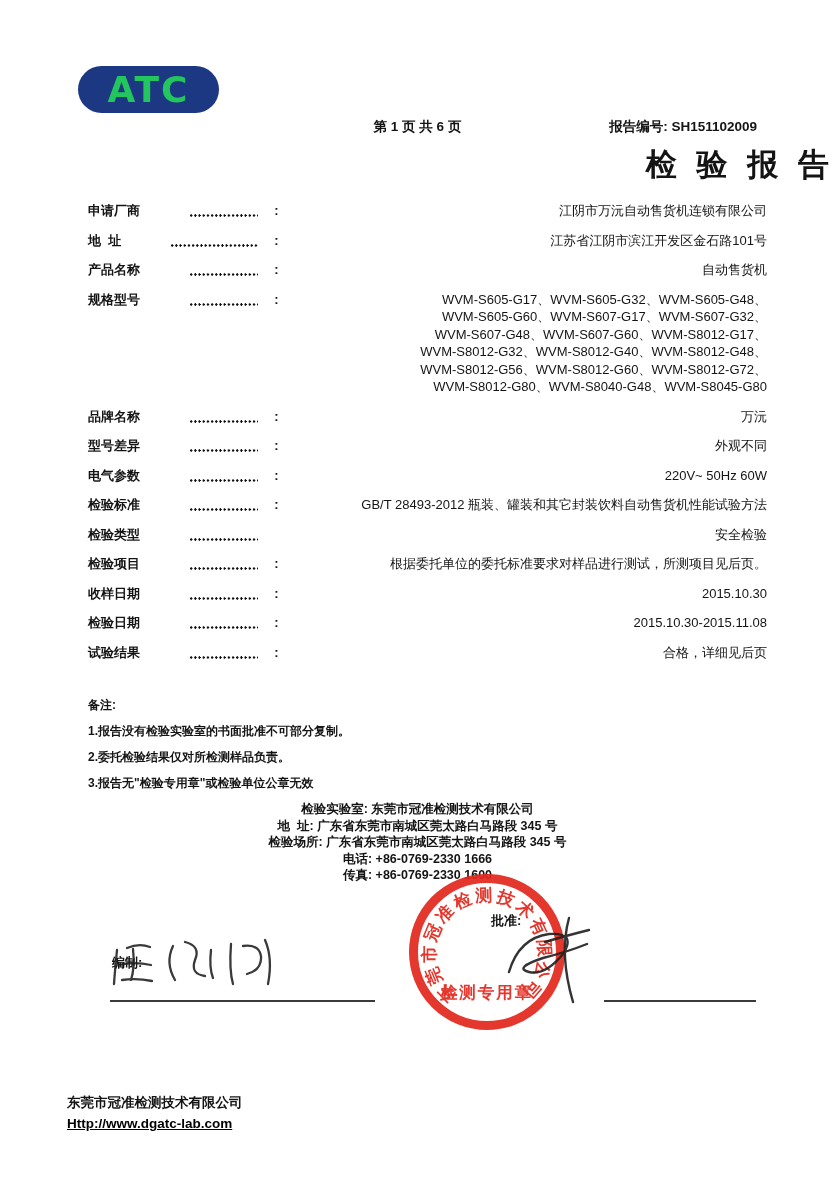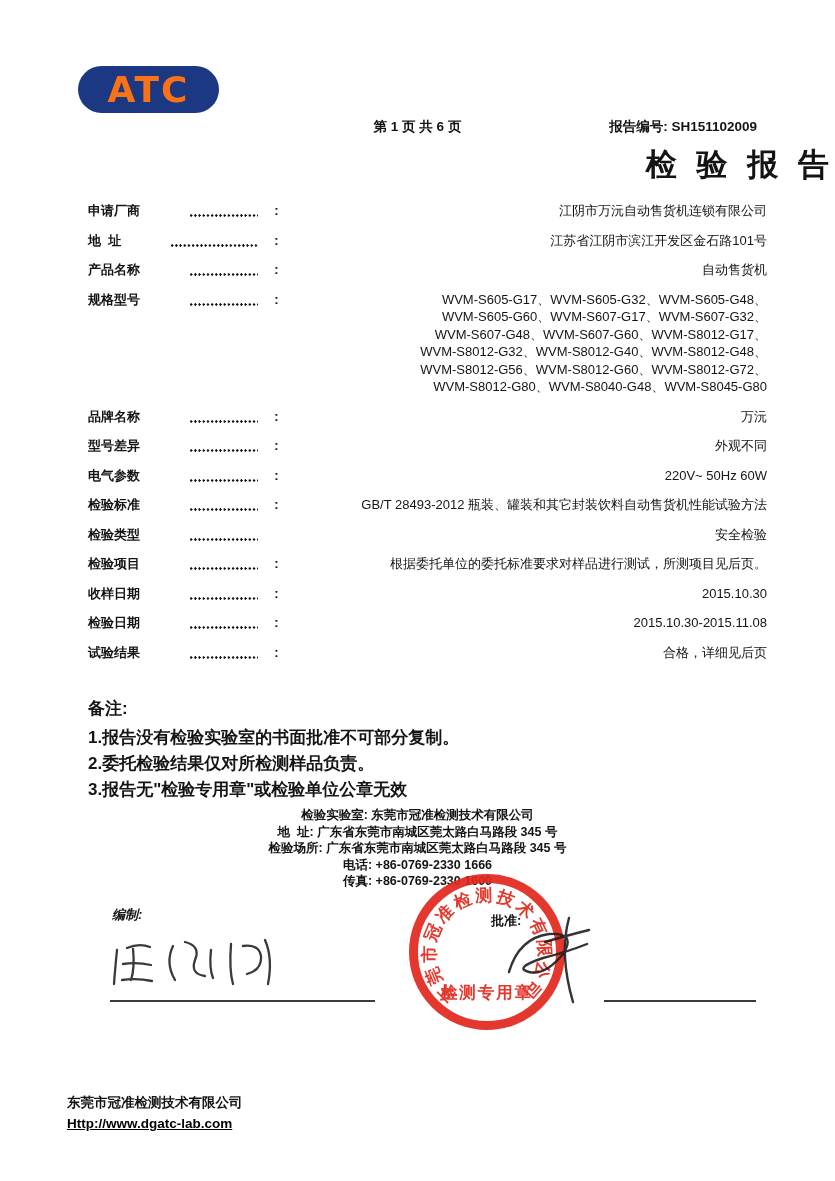--- a/index.html
+++ b/index.html
@@ -6,44 +6,44 @@
   .page{
     width:835px;height:1181px;position:relative;background:#ffffff;
     color:#141414;font-family:"Liberation Sans",sans-serif;overflow:hidden;
   }
   
   .logo{
     position:absolute;left:78px;top:66px;width:141px;height:47px;
     background:#1c3882;border-radius:24px;
     display:flex;align-items:center;justify-content:center;
   }
-  .logo-text{color:#f97316;font-size:36px;font-weight:800;letter-spacing:2px;line-height:1;font-family:"DejaVu Sans",sans-serif;}
+  .logo-text{color:#22c55e;font-size:36px;font-weight:800;letter-spacing:2px;line-height:1;font-family:"DejaVu Sans",sans-serif;}
   
   .head-row{padding:102px 78px 0 78px;display:grid;grid-template-columns:1fr auto 1fr;align-items:end;margin-top:16px;}
   .page-info{grid-column:2;font-size:13.5px;font-weight:700;white-space:pre;}
   .report-no{grid-column:3;justify-self:end;font-size:13.5px;font-weight:700;white-space:pre;}
   .title{margin:8px 0 0 0;text-align:right;font-size:31px;font-weight:700;letter-spacing:6px;white-space:pre;font-family:"Liberation Serif","Liberation Sans",serif;}
   
   .fields{margin:16px 68px 0 88px;}
   .f-row{display:flex;align-items:flex-start;margin-bottom:12px;font-size:13px;line-height:17px;}
   .f-label{width:170px;flex:none;display:flex;font-weight:700;white-space:pre;gap:48px;}
   .dots{flex:1;height:3px;align-self:flex-end;margin:0 0 2px 2px;
     background-image:radial-gradient(circle at 1.2px 1.5px,#111 1.1px,transparent 1.35px);
     background-size:4.2px 3px;background-repeat:repeat-x;}
   .f-colon{width:37px;flex:none;text-align:center;font-weight:700;}
   .f-value{flex:1;font-weight:400;line-height:17.5px;text-align:right;}
   
-  .remarks{margin:36px 68px 0 88px;font-size:17px;}
+  .remarks{margin:36px 68px 0 88px;font-size:12px;}
   .remarks-heading{font-weight:700;margin-bottom:9px;}
   .remark-item{font-weight:600;margin-bottom:9px;line-height:17px;}
   
   .lab{margin-top:5px;text-align:center;font-size:12.5px;font-weight:700;line-height:16.5px;}
   .lab .lab-line{white-space:pre;}
   
-  .prepared-label{position:absolute;left:112px;top:906px;font-size:13px;font-weight:700;font-style:italic;}
+  .prepared-label{position:absolute;left:112px;top:954px;font-size:13px;font-weight:700;}
   .approved-label{position:absolute;left:491px;top:912px;font-size:13px;font-weight:700;}
   .sig-left{position:absolute;left:105px;top:928px;}
   .sig-right{position:absolute;left:487px;top:906px;}
   .stamp{position:absolute;left:407px;top:872px;width:160px;height:160px;opacity:.93;}
   .sign-line{position:absolute;top:1000px;height:0;border-top:2px solid #3a3a3a;}
   .sign-line.left{left:110px;width:265px;}
   .sign-line.right{left:604px;width:152px;}
   
   .footer{position:absolute;left:67px;top:1093px;font-size:13.5px;font-weight:700;line-height:19px;}
   .footer-url{color:#000000;text-decoration:underline;cursor:pointer;display:inline-block;margin-top:2px;}

